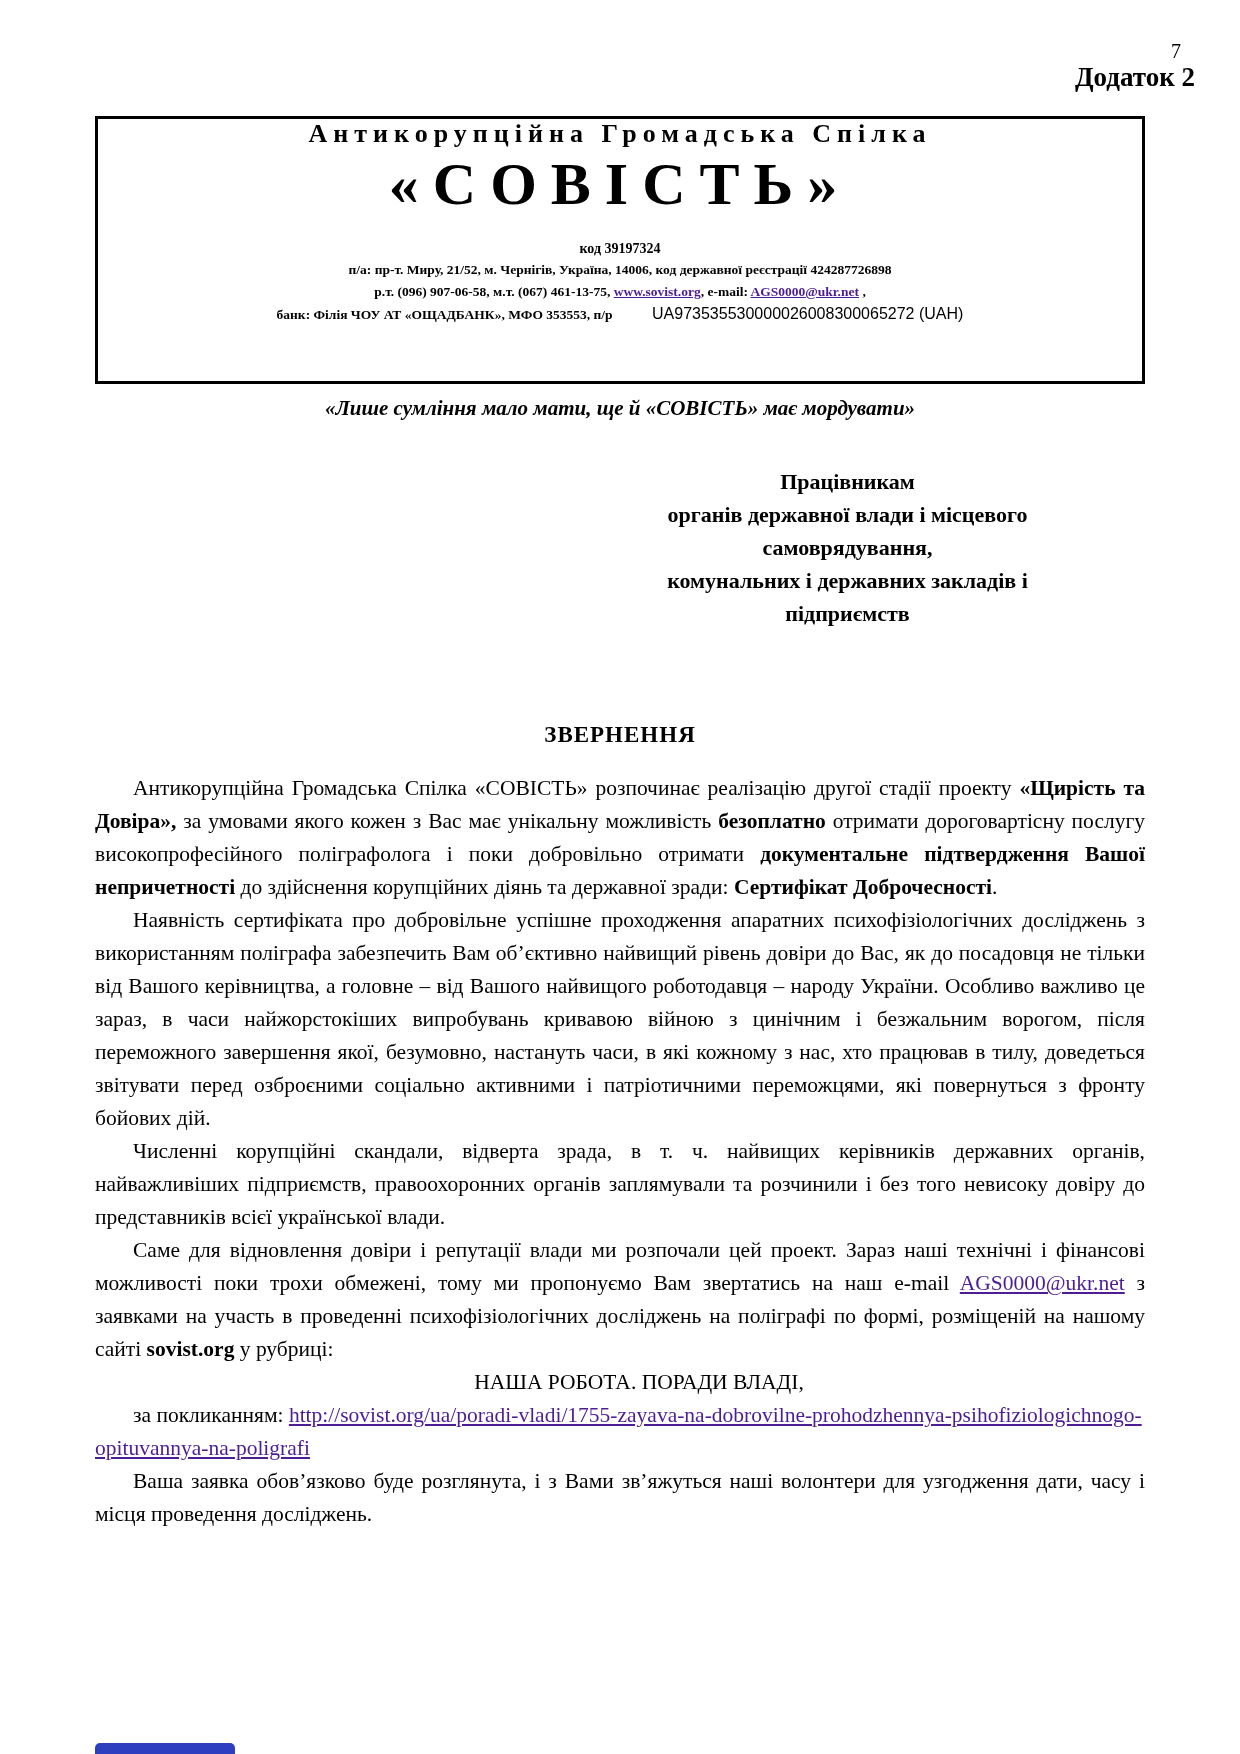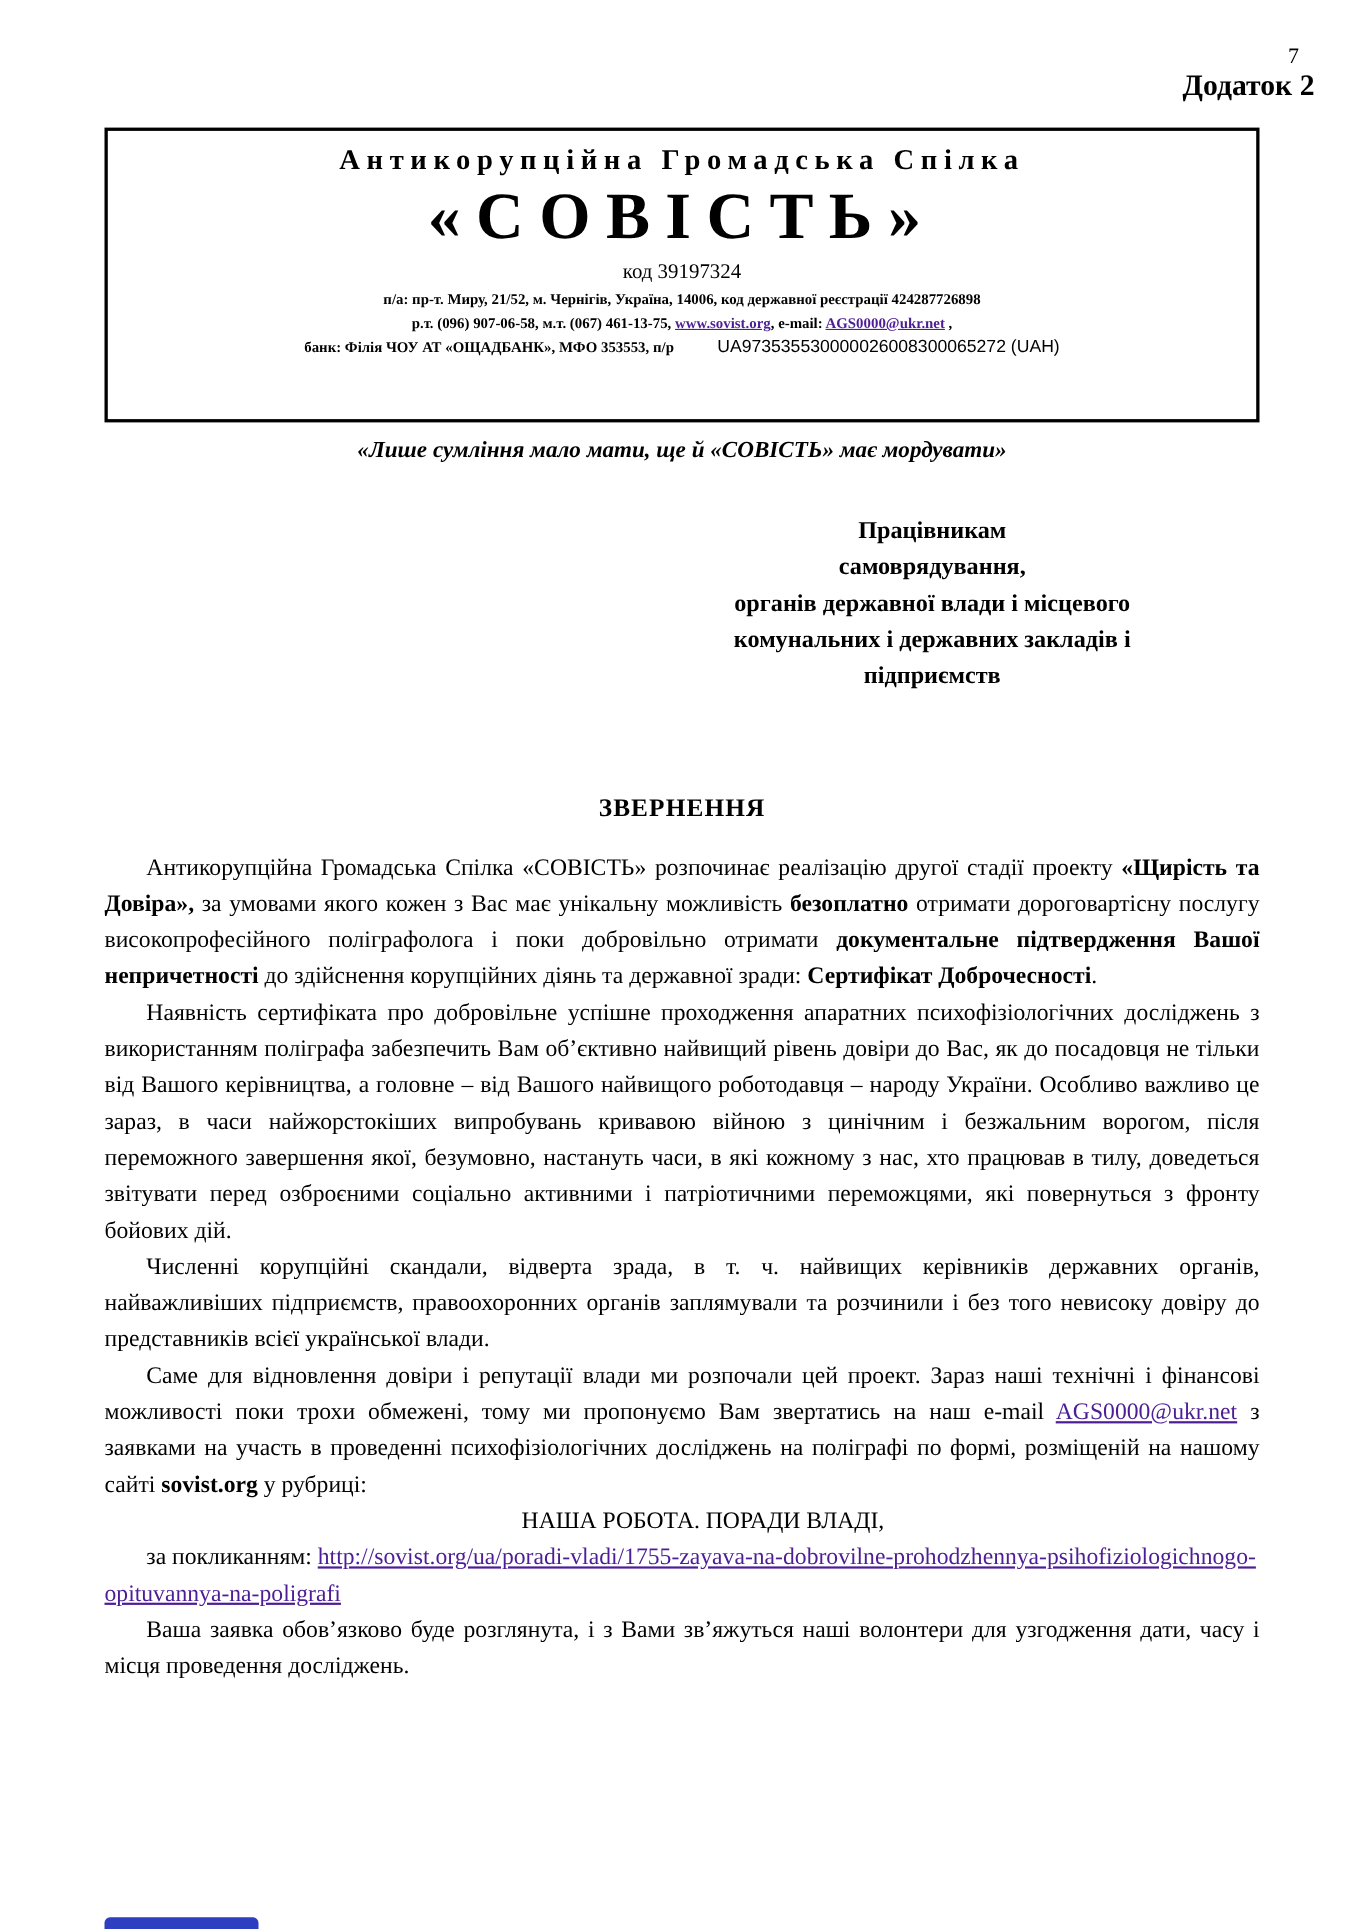--- a/index.html
+++ b/index.html
@@ -8,24 +8,24 @@
     font-family:"Liberation Serif",serif;color:#000;box-sizing:border-box;
     padding:40px 95px 0 95px;margin:0 auto;
   }
   
   .hdr{position:relative;right:-50px;text-align:right;}
   .page-num{font-size:20px;line-height:22px;margin-right:14px;}
   .annex{font-size:27px;font-weight:bold;line-height:30px;}
   
   .lh-box{border:3px solid #000;display:flex;margin-top:24px;height:268px;box-sizing:border-box;}
   .logo-cell{width:193px;border-right:3px solid #000;display:flex;align-items:center;justify-content:center;box-sizing:border-box;}
-  .head-cell{flex:1;text-align:center;padding-top:12px;box-sizing:border-box;}
+  .head-cell{flex:1;text-align:center;box-sizing:border-box;}
   .org-type{font-size:26px;font-weight:bold;letter-spacing:6px;}
   .org-name{font-size:60px;font-weight:bold;letter-spacing:14px;line-height:66px;margin-top:2px;}
-  .code-line{font-size:19px;font-weight:normal;margin-top:8px;}
+  .code-line{font-size:14px;font-weight:bold;margin-top:24px;}
   .small-line{font-size:13.5px;font-weight:bold;line-height:18px;margin-top:4px;}
   .small-line:first-of-type{margin-top:10px;}
   .iban{font-family:"Liberation Sans",sans-serif;font-size:16px;font-weight:normal;margin-left:36px;}
   .link{color:#4c1d95;text-decoration:underline;cursor:pointer;}
   
   .motto{text-align:center;font-size:21px;font-weight:bold;font-style:italic;margin-top:12px;}
   
   .recipient{width:545px;margin:44px 0 0 480px;text-align:center;font-weight:bold;font-size:22px;line-height:33px;}
   
   .appeal-title{text-align:center;font-weight:bold;font-size:23px;margin-top:92px;letter-spacing:1px;}
@@ -62,22 +62,22 @@
       <div class="small-line">
         <span>банк: Філія ЧОУ АТ «ОЩАДБАНК», МФО 353553, п/р </span><span class="iban">UA973535530000026008300065272 (UAH)</span>
       </div>
     </div>
   </div>
 
   <div class="motto">«Лише сумління мало мати, ще й «СОВІСТЬ» має мордувати»</div>
 
   <div class="recipient">
       <div>Працівникам</div>
+      <div>органів державної влади і місцевого</div>
       <div>самоврядування,</div>
-      <div>органів державної влади і місцевого</div>
       <div>комунальних і державних закладів і</div>
       <div>підприємств</div>
     </div>
 
   <div class="appeal-title">ЗВЕРНЕННЯ</div>
 
 
   <div class="body-text">
       <p class="para"><span>Антикорупційна Громадська Спілка «СОВІСТЬ» розпочинає реалізацію другої стадії проекту </span><b>«Щирість та Довіра»,</b><span> за умовами якого кожен з Вас має унікальну можливість </span><b>безоплатно</b><span> отримати дороговартісну послугу високопрофесійного поліграфолога і  поки добровільно отримати </span><b>документальне підтвердження Вашої непричетності</b><span> до здійснення корупційних діянь та державної зради: </span><b>Сертифікат Доброчесності</b><span>.</span></p>
       <p class="para"><span>Наявність сертифіката про добровільне успішне проходження апаратних психофізіологічних досліджень з використанням поліграфа забезпечить Вам об’єктивно найвищий рівень довіри до Вас, як до посадовця не тільки від Вашого керівництва, а головне – від Вашого найвищого роботодавця – народу України. Особливо важливо це зараз, в часи найжорстокіших випробувань кривавою війною з цинічним і безжальним ворогом, після переможного завершення якої, безумовно, настануть часи, в які кожному з нас, хто працював в тилу, доведеться звітувати перед озброєними  соціально активними і патріотичними переможцями, які повернуться з фронту бойових дій.</span></p>

